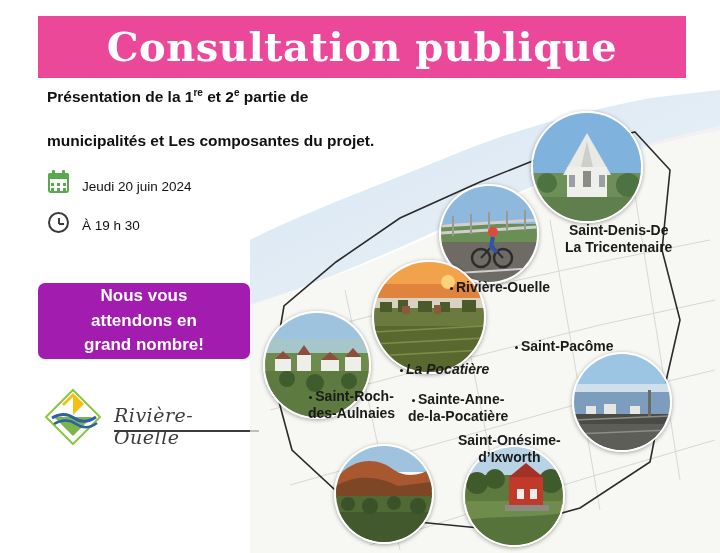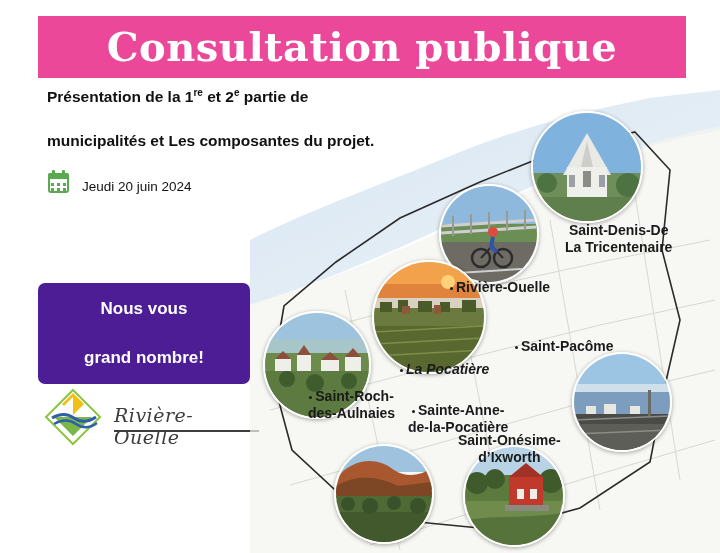--- a/index.html
+++ b/index.html
@@ -141,22 +141,22 @@
     content: ""; position: absolute; left: 5px; top: 5px;
     width: 6px; height: 6px; background: #ffffff; border-radius: 50%;
   }
 
   
   .callout {
     position: absolute;
     left: 38px;
     top: 283px;
     width: 212px;
-    height: 101px;
-    background: #4c1d95;
+    height: 76px;
+    background: #a21caf;
     border-radius: 7px;
     display: flex;
     align-items: center;
     justify-content: center;
     text-align: center;
   }
   .callout-text {
     color: #ffffff;
     font-size: 17px;
     font-weight: bold;
@@ -257,28 +257,34 @@
           <i style="left:6px;top:0"></i>
           <i style="left:12px;top:0"></i>
         <i style="left:0;top:5px"></i>
           <i style="left:6px;top:5px"></i>
           <i style="left:12px;top:5px"></i>
       </div>
     </div>
     <div class="info-text">Jeudi 20 juin 2024</div>
   </div>
 
+  <div class="info-row">
+    <div class="info-icon">
+      <div class="clock"></div>
+    </div>
+    <div class="info-text">À 19 h 30</div>
+  </div>
 
 
 </div>
 
 <div class="callout">
   <div class="callout-text">
     <span>Nous vous</span><br>
-    <br>
+    <span>attendons en</span><br>
     <span>grand nombre!</span>
   </div>
 </div>
 
 <div class="logo">
   <svg class="logo-mark" viewBox="0 0 58 58">
     <polygon points="29,2 56,29 29,56 2,29" fill="#ffffff" stroke="#8cc63f" stroke-width="2"></polygon>
     <polygon points="29,4 54,29 29,54 4,29" fill="#ffffff"></polygon>
     <polygon points="29,5 40,16 29,27 18,16" fill="#f2c014"></polygon>
     <polygon points="10,28 29,9 29,29 10,29" fill="#ffffff"></polygon>
@@ -486,21 +492,21 @@
 
   <div class="map-label" style="left:150px; top:271px;font-style:italic;">
     <span class="dot"></span><span>La Pocatière</span>
   </div>
 
   <div class="map-label two-line" style="left:58px; top:298px;">
     <span class="dot"></span><span>Saint-Roch-</span><br>
     <span>des-Aulnaies</span>
   </div>
 
-  <div class="map-label two-line" style="left:158px; top:312px;">
+  <div class="map-label two-line" style="left:158px; top:301px;">
     <span class="dot"></span><span>Sainte-Anne-</span><br>
     <span>de-la-Pocatière</span>
   </div>
 
   <div class="map-label two-line" style="left:208px; top:342px;">
     <span>Saint-Onésime-</span><br>
     <span>d’Ixworth</span>
   </div>
 
 </div>

